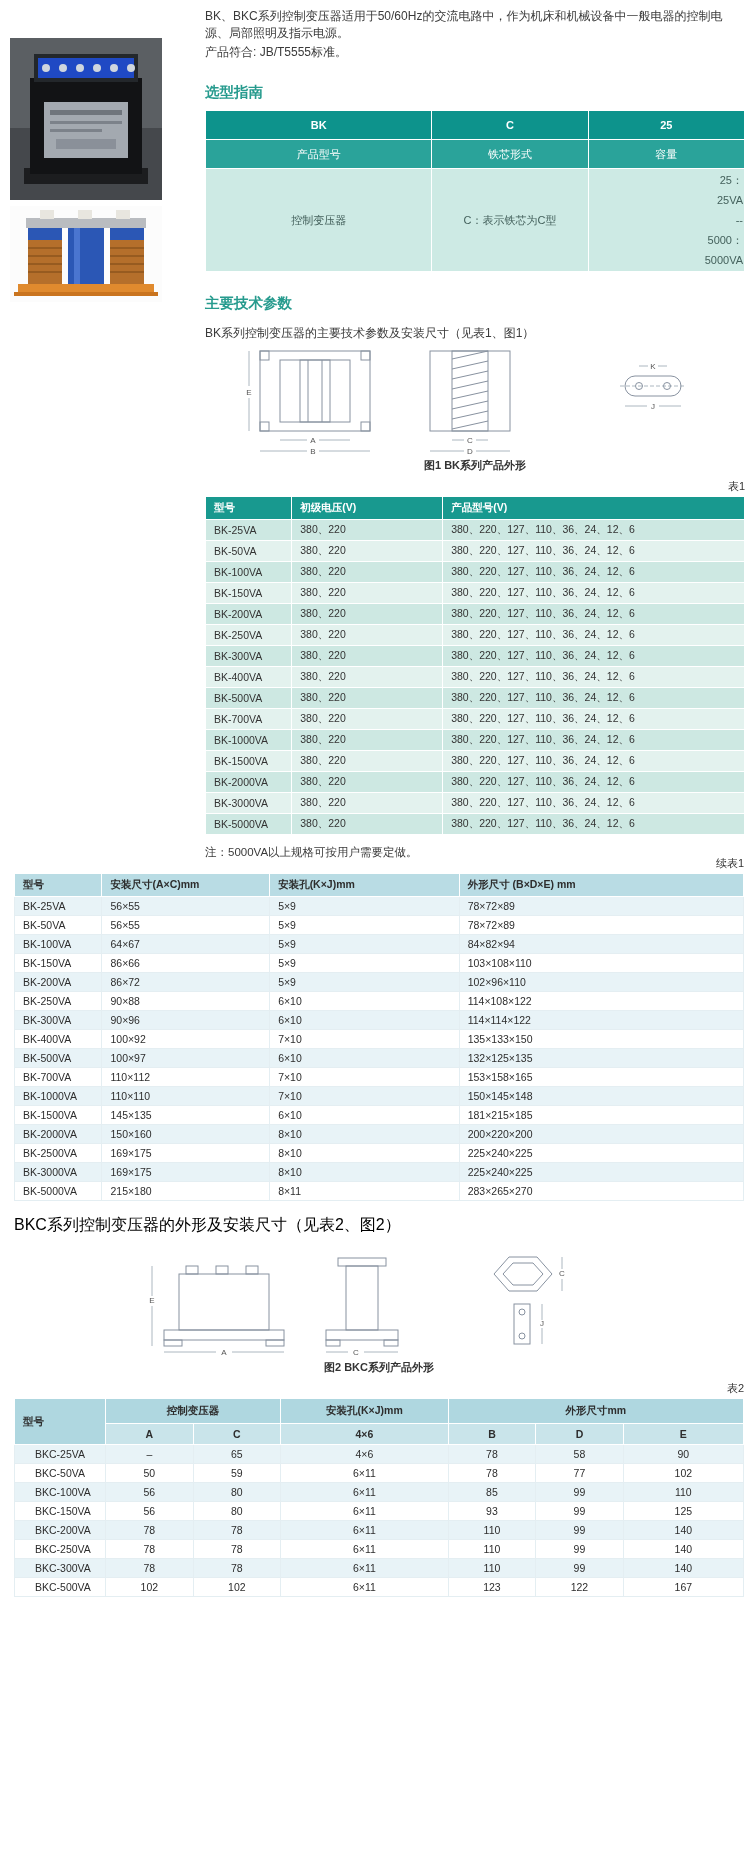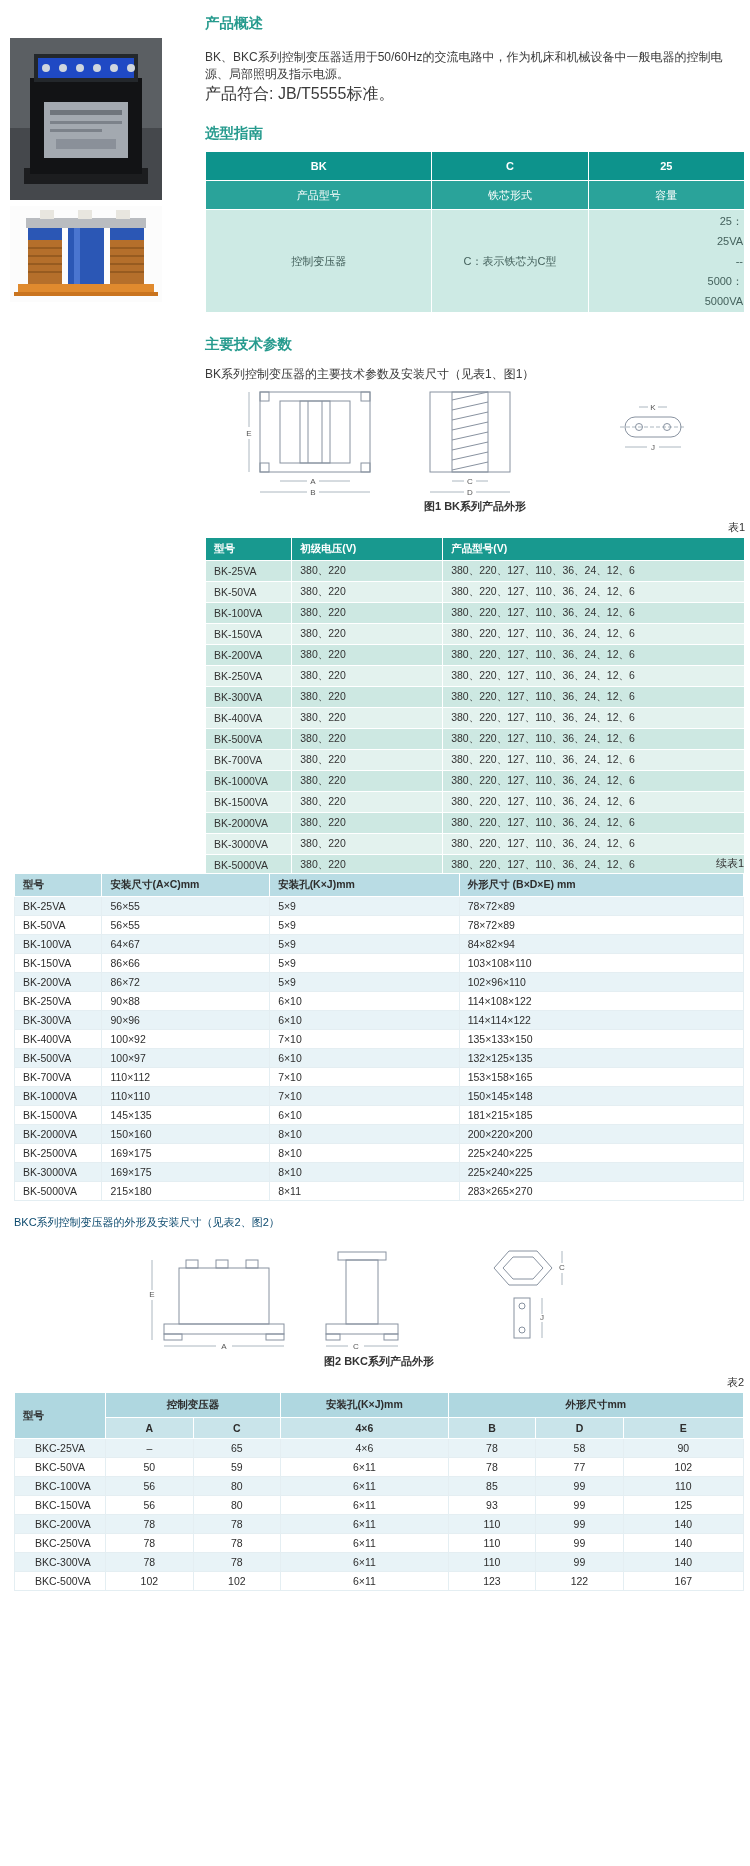--- a/index.html
+++ b/index.html
@@ -10,21 +10,21 @@
   .photo{position:absolute;left:10px;}
   .photo1{top:38px;width:152px;height:162px;}
   .photo2{top:206px;width:152px;height:96px;}
   .photo svg{display:block;width:100%;height:100%;}
 
   
   #rightcol{position:absolute;left:205px;top:8px;width:540px;}
   h3.sec{font-size:14.5px;font-weight:bold;color:#279b8e;margin:6px 0 16px;}
   h3.sec2{margin:22px 0 8px;}
   p.body{font-size:12px;line-height:17px;color:#3a3a3a;margin:0;}
-  p.standard{font-size:16px;line-height:17px;color:#3a3a3a;margin:2px 0 0;}
+  p.standard{font-size:12px;line-height:17px;color:#3a3a3a;margin:2px 0 0;}
 
   
   table{border-collapse:collapse;table-layout:fixed;width:100%;}
   .sel-table{font-size:11px;}
   .sel-table th,.sel-table td{border:1px solid #ffffff;text-align:center;}
   .sel-h1 th{background:#0d938c;color:#ffffff;font-weight:bold;height:26px;}
   .sel-h2 td{background:#2aa39a;color:#ffffff;height:26px;}
   .sel-body td{background:#cdeae4;color:#44615c;height:100px;vertical-align:middle;}
   .sel-body td.multiline{text-align:right;padding-left:14px;white-space:pre-line;line-height:20px;}
 
@@ -35,21 +35,21 @@
   #t1 td{padding:3px 8px;border:1px solid #ffffff;color:#333;text-align:left;}
   #t1 tbody tr:nth-child(odd)  td{background:#cde8e2;}
   #t1 tbody tr:nth-child(even) td{background:#e3f2ee;}
 
   .tbl-label{font-size:11px;color:#333;text-align:right;margin:6px 0 2px;}
   .caption{font-size:11px;font-weight:bold;color:#333;text-align:center;margin:2px 0 0;}
   p.note{font-size:11.5px;color:#3a3a3a;margin:10px 0 0;}
 
   
   #bottom{position:absolute;left:14px;top:856px;width:730px;}
-  p.intro2{font-size:11px;color:#0c4a6e;margin:14px 0 12px;}
+  p.intro2{font-size:16px;color:#000000;margin:14px 0 12px;}
 
   
   #t1b,#t2{font-size:10.5px;}
   #t1b th{background:#b9dce4;color:#2d2d2d;font-weight:bold;text-align:left;
           padding:4px 8px;border:1px solid #ffffff;}
   #t1b td{padding:3px 8px;border:1px solid #e4eef2;color:#2d2d2d;text-align:left;}
   #t1b tbody tr:nth-child(odd)  td{background:#e8f3f7;}
   #t1b tbody tr:nth-child(even) td{background:#ffffff;}
 
   
@@ -119,21 +119,20 @@
       <rect x="100" y="22" width="34" height="12" fill="#2b57b5"></rect>
       <line x1="100" y1="42" x2="134" y2="42" stroke="#8e541e" stroke-width="1.5"></line>
       <line x1="100" y1="50" x2="134" y2="50" stroke="#8e541e" stroke-width="1.5"></line>
       <line x1="100" y1="58" x2="134" y2="58" stroke="#8e541e" stroke-width="1.5"></line>
       <line x1="100" y1="66" x2="134" y2="66" stroke="#8e541e" stroke-width="1.5"></line>
     </svg>
   </div>
 
   <div id="rightcol">
 
-    <h3 class="sec">产品概述</h3>
     <p class="body">BK、BKC系列控制变压器适用于50/60Hz的交流电路中，作为机床和机械设备中一般电器的控制电源、局部照明及指示电源。</p>
     <p class="standard">产品符合: JB/T5555标准。</p>
 
     <h3 class="sec sec2">选型指南</h3>
 
     <table class="sel-table">
       <colgroup>
           <col style="width:42%">
           <col style="width:29%">
           <col style="width:29%">

